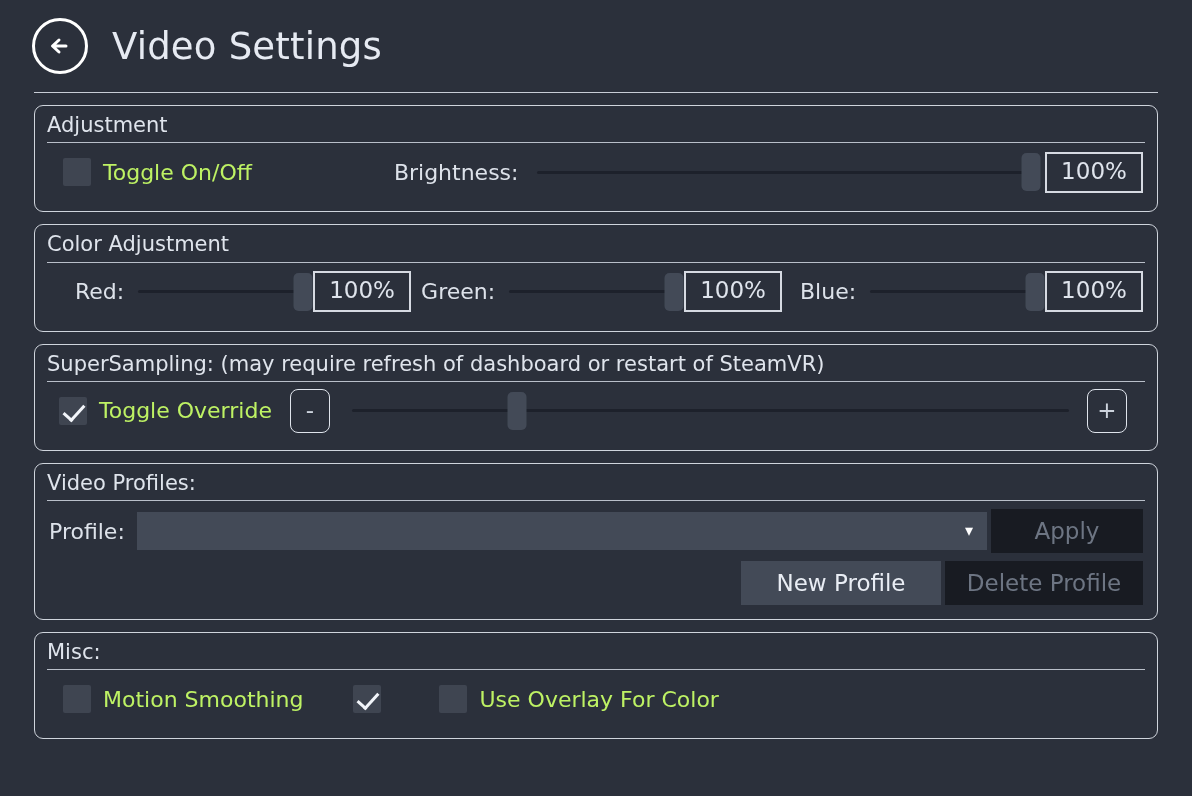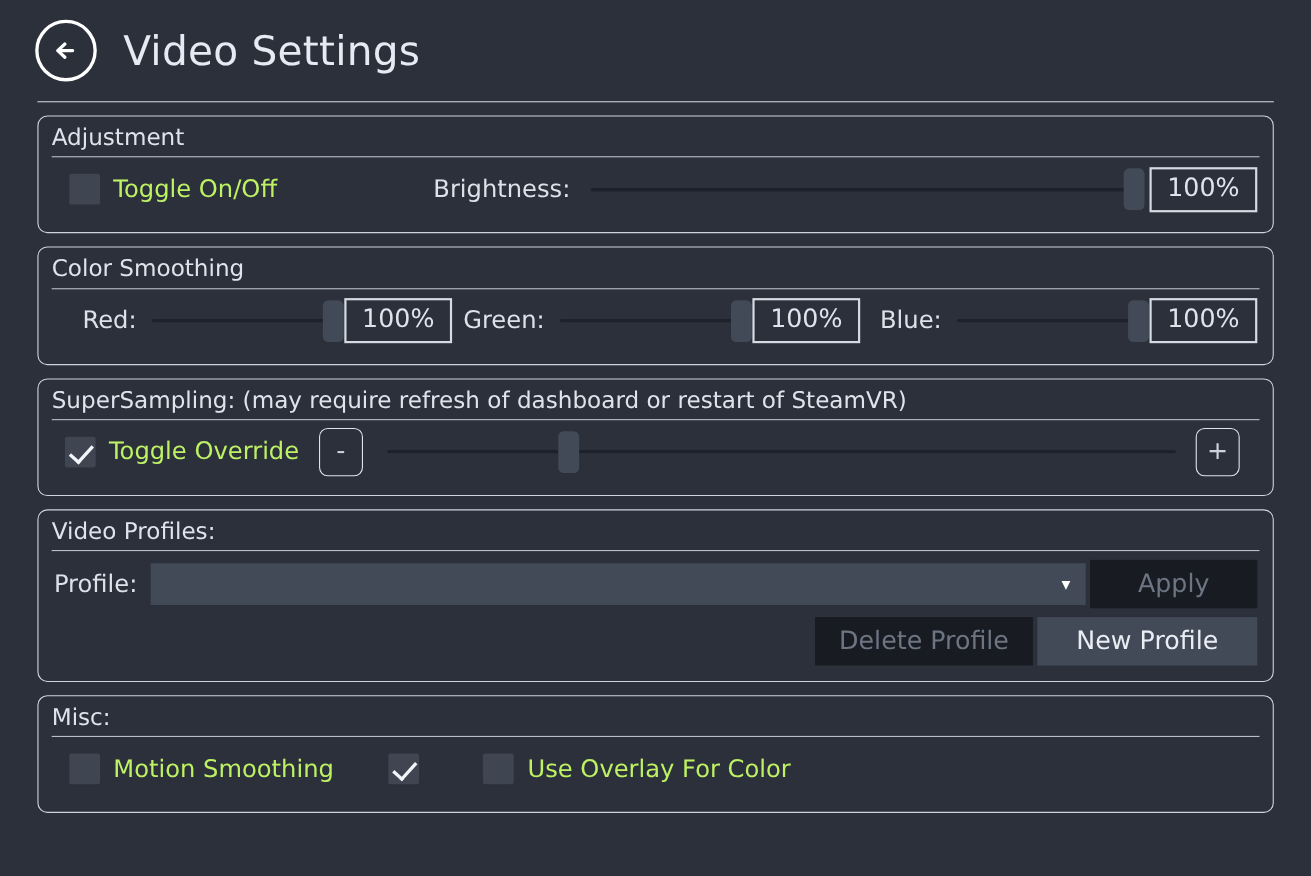--- a/index.html
+++ b/index.html
@@ -266,21 +266,21 @@
         <span class="field-label" style="margin-left:142px;">Brightness:</span>
         <div class="slider" style="margin:0 14px 0 18px;">
           <span class="track"></span>
           <span class="handle" id="brightness-handle" style="left: 100%;"></span>
         </div>
         <div class="valbox w-pct">100%</div>
       </div>
     </div>
 
     <div class="group">
-      <div class="group-title">Color Smoothing</div>
+      <div class="group-title">Color Adjustment</div>
       <div class="group-sep"></div>
       <div class="group-body">
 
         <span class="field-label" style="margin-left:26px;">Red:</span>
         <div class="slider" style="margin:0 10px 0 14px;">
           <span class="track"></span>
           <span class="handle" id="red-handle" style="left: 100%;"></span>
         </div>
         <div class="valbox w-pct">100%</div>
 
@@ -324,22 +324,22 @@
       <div class="profile-row">
         <span class="field-label">Profile:</span>
         <div class="combo">
           <span></span>
           <span class="chev">▾</span>
         </div>
         <div class="btn disabled apply-btn">Apply</div>
       </div>
 
       <div class="profile-btn-row">
+        <div class="btn enabled new-btn">New Profile</div>
         <div class="btn disabled del-btn">Delete Profile</div>
-        <div class="btn enabled new-btn">New Profile</div>
       </div>
     </div>
 
     <div class="group">
       <div class="group-title">Misc:</div>
       <div class="group-sep"></div>
       <div class="misc-body">
         <div class="cbx-wrap" style="margin-left:14px;">
           <span class="cbx"></span>
           <span class="cbx-label">Motion Smoothing</span>

